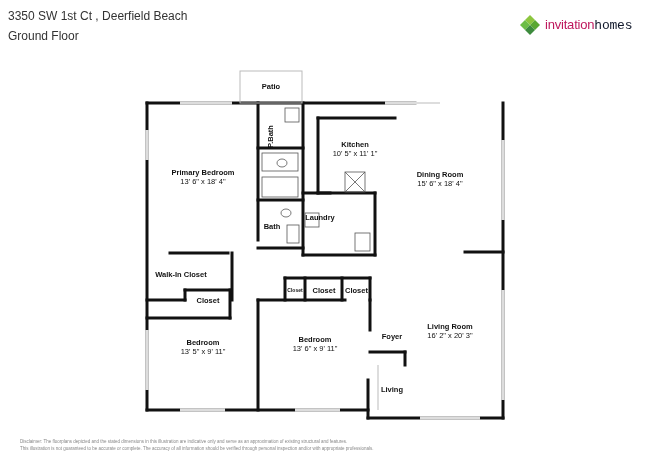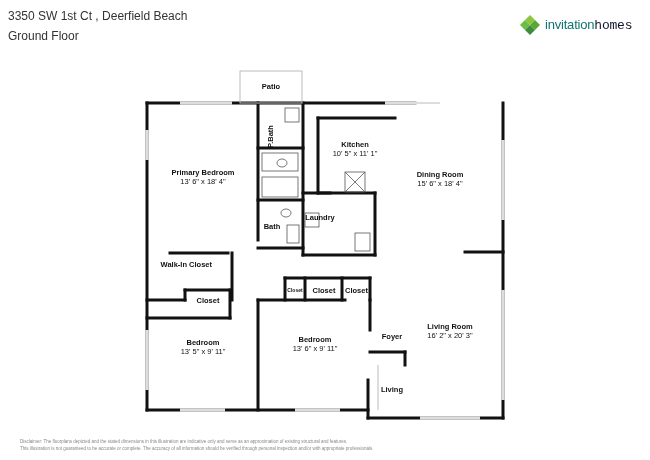--- a/index.html
+++ b/index.html
@@ -1,20 +1,20 @@
 <!DOCTYPE html>
 <html><head>
 <meta charset="utf-8">
 <style>
   html,body{margin:0;padding:0;background:#fff;}
   body{width:650px;height:460px;position:relative;overflow:hidden;font-family:"Liberation Sans",sans-serif;color:#222;}
   .hdr{position:absolute;left:8px;font-size:12px;color:#333;}
   .logo{position:absolute;left:519px;top:14px;display:flex;align-items:center;}
   .logo-text{font-size:13px;margin-left:4px;letter-spacing:-0.2px;}
-  .logo-text .a{color:#0f766e;margin-top:20px;}
+  .logo-text .a{color:#be185d;margin-top:20px;}
   .logo-text .b{color:#0f172a;font-family:Liberation Mono, monospace;}
   .plan{position:absolute;left:0;top:0;width:650px;height:460px;}
   .room{position:absolute;text-align:center;font-size:7.5px;line-height:9px;color:#111;}
   .room .n{font-weight:bold;}
   .disc{position:absolute;left:20px;font-size:4.5px;color:#888;}
 </style>
 </head>
 <body>
 
 <div class="hdr" style="top:9px;">3350 SW 1st Ct , Deerfield Beach</div>
@@ -138,21 +138,21 @@
 <div class="room" style="left:400px;top:170px;width:80px;">
     <div class="n">Dining Room</div>
     <div>15' 6" x 18' 4"</div>
   </div>
 <div class="room" style="left:260px;top:222px;width:24px;">
     <div class="n">Bath</div>
   </div>
 <div class="room" style="left:300px;top:213px;width:40px;">
     <div class="n">Laundry</div>
   </div>
-<div class="room" style="left:150px;top:260px;width:62px;text-align:right;">
+<div class="room" style="left:150px;top:270px;width:62px;">
     <div class="n">Walk-In Closet</div>
   </div>
 <div class="room" style="left:188px;top:296px;width:40px;">
     <div class="n">Closet</div>
   </div>
 <div class="room" style="left:286px;top:286px;width:18px;font-size:5px;">
     <div class="n">Closet</div>
   </div>
 <div class="room" style="left:306px;top:286px;width:36px;">
     <div class="n">Closet</div>

